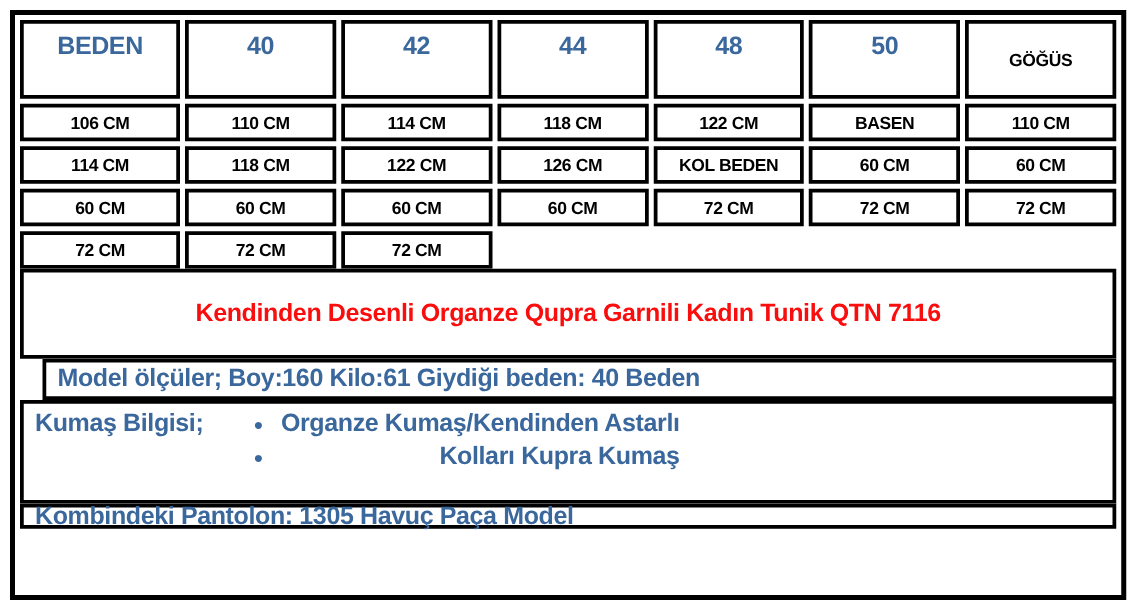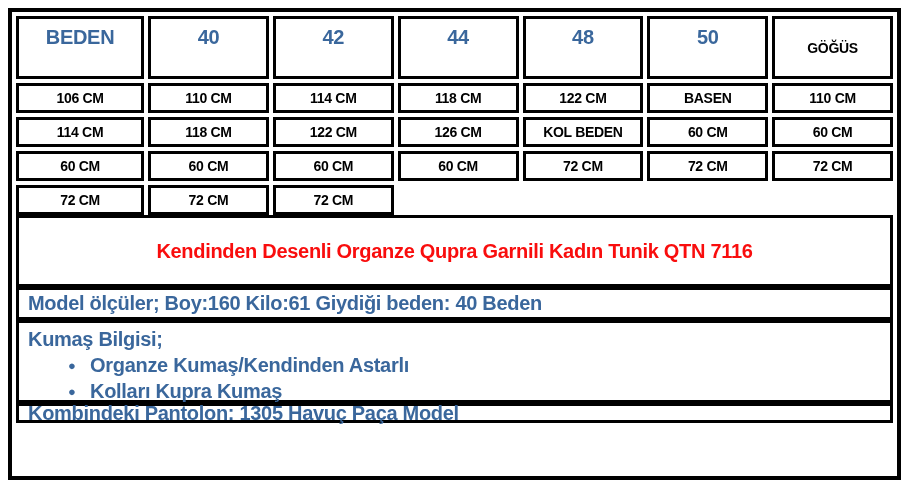--- a/index.html
+++ b/index.html
@@ -70,40 +70,42 @@
     color: var(--title-red, #f90d0d);
     font-size: 20px;
     flex: none;
   }
   .model-box {
     height: 33px;
     padding: 0 9px;
     color: var(--accent-blue, #3a679c);
     font-size: 20px;
     flex: none;
+    margin-left: 18px;
   }
   .fabric-box {
     height: 83px;
-    flex-direction: column;
+    flex-direction: row;
     align-items: stretch;
     justify-content: flex-start;
     padding: 3px 9px;
     color: var(--accent-blue, #3a679c);
     font-size: 20px;
     flex: none;
   }
   .fabric-heading { line-height: 26px; }
   .fabric-list {
     margin: 0;
     padding: 0 0 0 62px;
     list-style: none;
   }
   .fabric-list li {
     line-height: 26px;
     position: relative;
+    text-align: right;
   }
   .fabric-list li::before {
     content: "●";
     position: absolute;
     left: -22px;
     font-size: 13px;
     top: 1px;
   }
   .combo-box {
     height: 20px;

